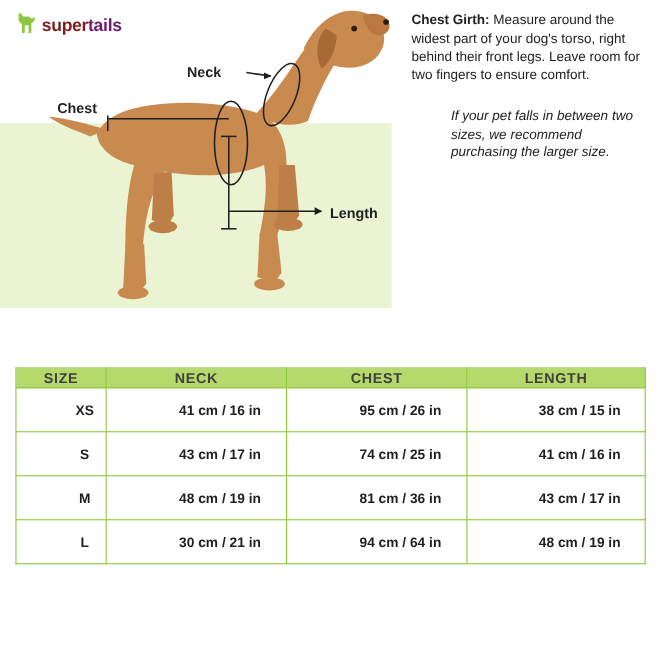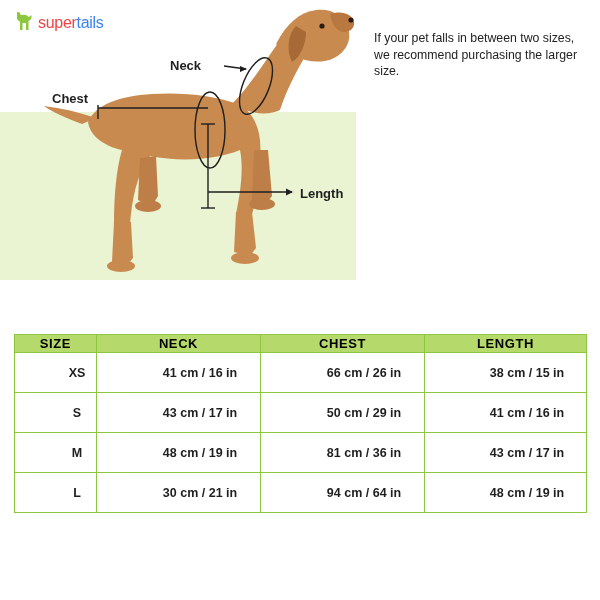--- a/index.html
+++ b/index.html
@@ -28,22 +28,22 @@
     display: flex;
     align-items: center;
     gap: 4px;
   }
   .logo-mark { display: block; }
   .logo-text {
     font-size: 16px;
     letter-spacing: -0.3px;
     line-height: 1;
   }
-  .logo-text .super { color: #ef4444; font-weight: normal; }
-  .logo-text .tails { color: #3b82f6; font-weight: normal; }
+  .logo-text .super { color: #7f1d1d; font-weight: bold; }
+  .logo-text .tails { color: #701a75; font-weight: bold; }
 
   
   .illus {
     position: absolute;
     left: 0;
     top: 0;
     width: 356px;
     height: 300px;
   }
   .green-band {
@@ -74,21 +74,23 @@
     position: absolute;
     left: 374px;
     top: 10px;
     width: 215px;
     font-size: 12.3px;
     line-height: 1.36;
     color: #222;
   }
   .textcol p { margin: 0 0 15px 0; }
   .textcol p.note {
+    font-style: italic;
     margin-top: 20px;
+    margin-left: 36px;
   }
   .lbl { font-weight: bold; }
 
   
   .table-wrap {
     position: absolute;
     left: 14px;
     top: 334px;
     width: 572px;
   }
@@ -99,21 +101,21 @@
   }
   table.size-table th,
   table.size-table td {
     border: 1px solid #8dc63f;
     text-align: center;
     font-size: 12.5px;
     color: #1f1f1f;
   }
   table.size-table thead th {
     background: #b5d96a;
-    color: #000000;
+    color: #404040;
     font-weight: bold;
     font-size: 13px;
     letter-spacing: 0.6px;
     height: 16px;
   }
   table.size-table tbody td {
     height: 40px;
     font-weight: bold;
     padding-left: 44px;
   }
@@ -200,20 +202,21 @@
       <path d="M208 192 L292 192" stroke="#1f1f1f" stroke-width="1.4"></path>
       <path d="M293 192 l-7 -3.5 l0 7 z" fill="#1f1f1f"></path>
     </svg>
 
     <div class="annot annot-neck">Neck</div>
     <div class="annot annot-chest">Chest</div>
     <div class="annot annot-length">Length</div>
   </div>
 
   <div class="textcol">
+    <p><span class="lbl">Chest Girth:</span><span> Measure around the widest part of your dog's torso, right behind their front legs. Leave room for two fingers to ensure comfort.</span></p>
     <p class="note">If your pet falls in between two sizes, we recommend purchasing the larger size.</p>
   </div>
 
   <div class="table-wrap">
     <table class="size-table">
       <colgroup>
         <col class="c1">
           <col class="c2">
           <col class="c3">
           <col class="c4">
@@ -223,27 +226,27 @@
           <th>SIZE</th>
           <th>NECK</th>
           <th>CHEST</th>
           <th>LENGTH</th>
         </tr>
       </thead>
       <tbody>
         <tr>
           <td class="size-cell">XS</td>
           <td>41 cm / 16 in</td>
-          <td>66 cm / 26 in</td>
+          <td>95 cm / 26 in</td>
           <td>38 cm / 15 in</td>
         </tr>
         <tr>
           <td class="size-cell">S</td>
           <td>43 cm / 17 in</td>
-          <td>50 cm / 29 in</td>
+          <td>74 cm / 25 in</td>
           <td>41 cm / 16 in</td>
         </tr>
         <tr>
           <td class="size-cell">M</td>
           <td>48 cm / 19 in</td>
           <td>81 cm / 36 in</td>
           <td>43 cm / 17 in</td>
         </tr>
         <tr>
           <td class="size-cell">L</td>

